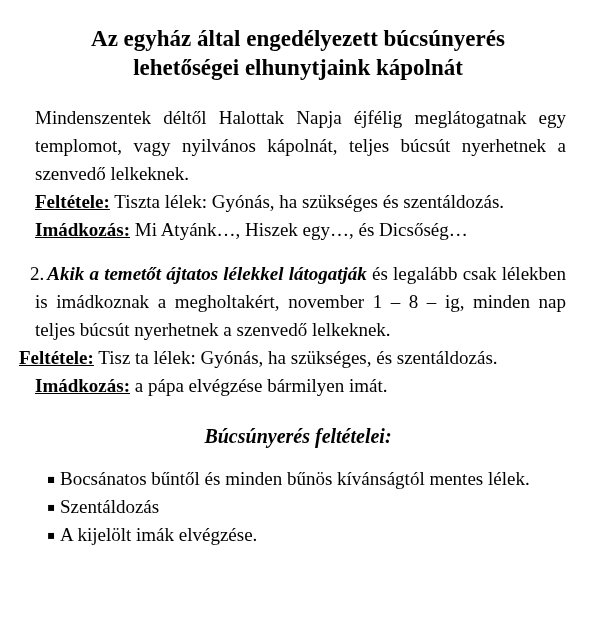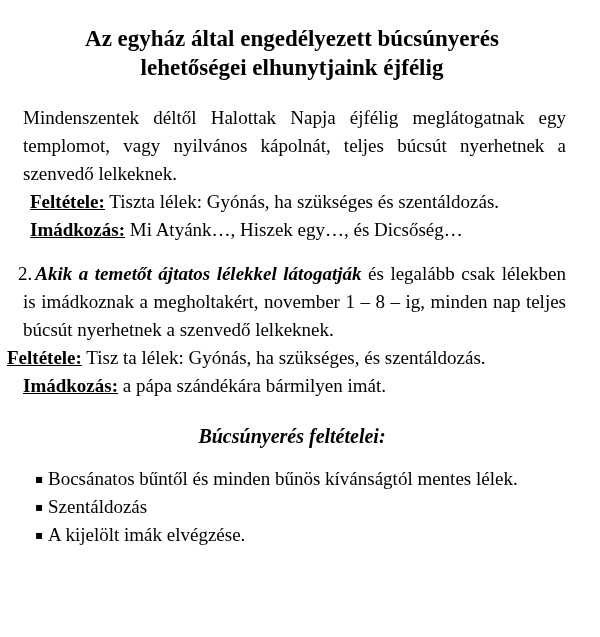--- a/index.html
+++ b/index.html
@@ -11,21 +11,21 @@
     position: relative;
     width: 600px;
     height: 637px;
     background: #ffffff;
     color: #000000;
     font-family: "Liberation Serif", "DejaVu Serif", serif;
     font-size: 19px;
     line-height: 28px;
     overflow: hidden;
     box-sizing: border-box;
-    padding: 24px 34px 0 18px;
+    padding: 24px 34px 0 30px;
   }
   p { margin: 0; }
 
   .doc-title {
     margin: 0 0 22px 0;
     text-align: center;
     font-size: 23px;
     line-height: 29px;
     font-weight: bold;
     font-style: normal;
@@ -43,21 +43,21 @@
     margin-right: 3px;
   }
   .item-heading {
     font-weight: bold;
     font-style: italic;
   }
   .item-body {
     text-align: justify;
     margin-left: 5px;
   }
-  .label-line { margin-left: 12px; }
+  .label-line { margin-left: 5px; }
   .label-line.outdent { margin-left: -11px; }
   .label-line.indent2 { margin-left: 5px; }
   .uline-label {
     font-weight: bold;
     text-decoration: underline;
   }
   .item-2 { margin-top: 16px; }
 
   .section-heading {
     margin: 22px 0 14px 0;
@@ -84,32 +84,32 @@
     font-size: 12px;
     line-height: 28px;
     font-family: "DejaVu Sans", sans-serif;
   }
 </style>
 </head>
 <body>
 
 <div class="page">
 
-  <h1 class="doc-title"><span>Az egyház által engedélyezett búcsúnyerés</span><br><span>lehetőségei elhunytjaink éjfélig</span></h1>
+  <h1 class="doc-title"><span>Az egyház által engedélyezett búcsúnyerés</span><br><span>lehetőségei elhunytjaink kápolnát</span></h1>
 
   <div class="item item-1">
     <p class="item-body">Mindenszentek déltől Halottak Napja éjfélig meglátogatnak egy templomot, vagy nyilvános kápolnát, teljes búcsút nyerhetnek a szenvedő lelkeknek.</p>
     <p class="label-line"><span class="uline-label">Feltétele:</span><span> Tiszta lélek: Gyónás, ha szükséges és szentáldozás.</span></p>
     <p class="label-line"><span class="uline-label">Imádkozás:</span><span> Mi Atyánk…, Hiszek egy…, és Dicsőség…</span></p>
   </div>
 
   <div class="item item-2">
     <p class="item-lead justified"><span class="item-number">2.</span><span class="item-heading">Akik a temetőt ájtatos lélekkel látogatják</span><span> és legalább csak lélekben is imádkoznak a megholtakért, november 1 – 8 – ig, minden nap teljes búcsút nyerhetnek a szenvedő lelkeknek.</span></p>
     <p class="label-line outdent"><span class="uline-label">Feltétele:</span><span> Tisz ta lélek: Gyónás, ha szükséges, és szentáldozás.</span></p>
-    <p class="label-line indent2"><span class="uline-label">Imádkozás:</span><span> a pápa szándékára bármilyen imát.</span></p>
+    <p class="label-line indent2"><span class="uline-label">Imádkozás:</span><span> a pápa elvégzése bármilyen imát.</span></p>
   </div>
 
   <h2 class="section-heading">Búcsúnyerés feltételei:</h2>
 
   <ul class="bullet-list">
     <li class="bullet-item"><span class="bullet-marker">▪</span></li>
     <li class="bullet-item"><span class="bullet-marker">▪</span><span>Bocsánatos bűntől és minden bűnös kívánságtól mentes lélek.</span></li>
     <li class="bullet-item"><span class="bullet-marker">▪</span><span>Szentáldozás</span></li>
     <li class="bullet-item"><span class="bullet-marker">▪</span><span>A kijelölt imák elvégzése.</span></li>
   </ul>

